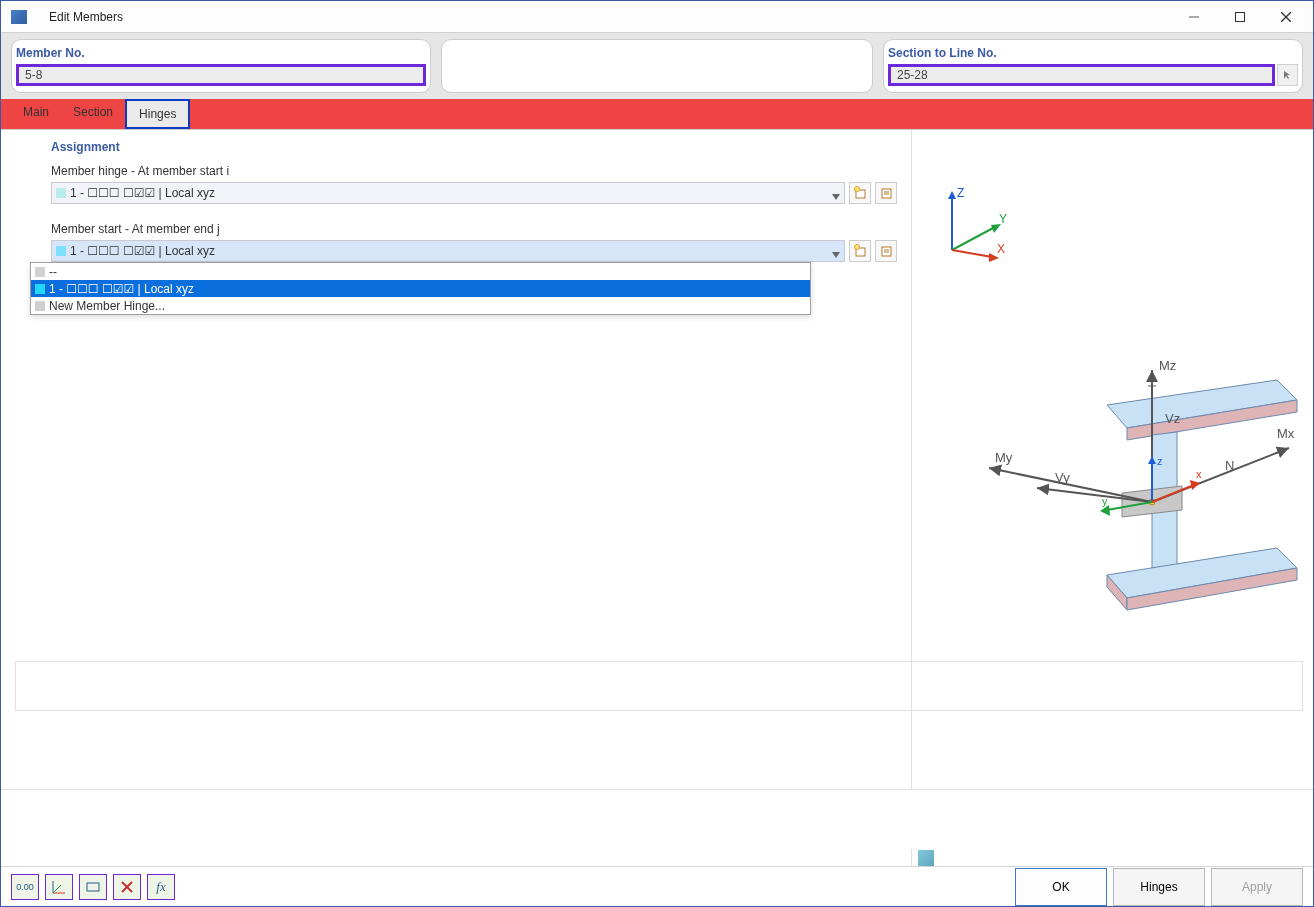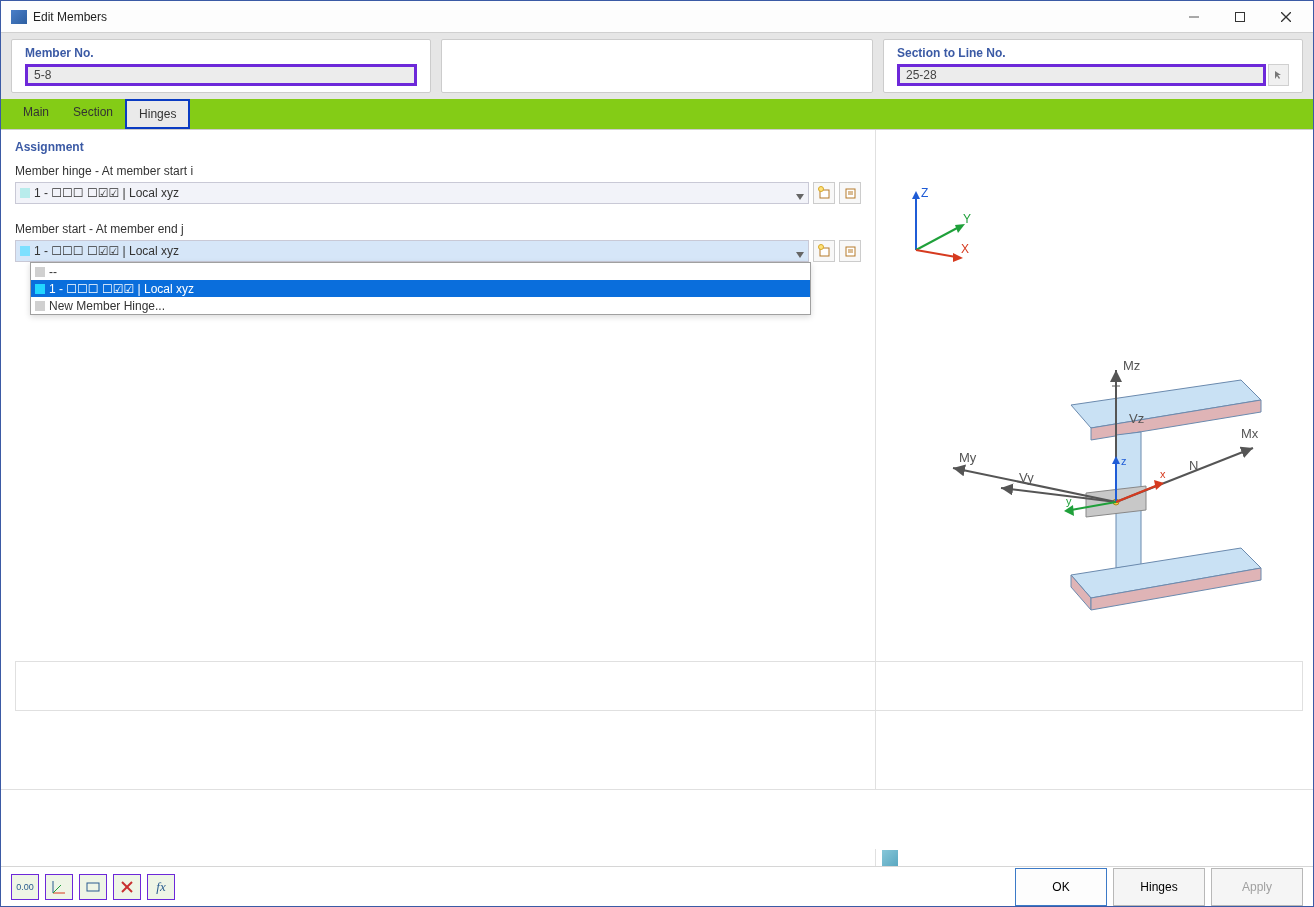--- a/index.html
+++ b/index.html
@@ -1,43 +1,43 @@
 <!DOCTYPE html>
 <html><head>
   <meta charset="utf-8">
   <style>
     * { box-sizing: border-box; margin: 0; padding: 0; font-family: "Segoe UI", Tahoma, sans-serif; }
     body { background: #fff; width: 1314px; height: 907px; border: 1px solid #3b5aa5; position: relative; overflow: hidden; }
 
     
-    .titlebar { height: 32px; display: flex; align-items: center; padding: 0 4px; border-bottom: 1px solid #d0d0d0; background: #fdfdfd; }
+    .titlebar { height: 32px; display: flex; align-items: center; padding: 0 4px; border-bottom: 1px solid #d0d0d0; background: #fdfdfd; gap: 16px; }
     .app-icon { width: 16px; height: 14px; margin: 0 6px; background: linear-gradient(135deg,#4a7fc9,#2d5ea0); display: inline-block; }
     .title-text { font-size: 12px; color: #222; flex: 1; }
     .win-controls { display: flex; }
     .win-btn { width: 46px; height: 30px; display: flex; align-items: center; justify-content: center; font-size: 14px; cursor: default; }
     .win-btn svg { width: 10px; height: 10px; }
 
     
     .header-row { display: flex; gap: 10px; padding: 6px 10px; background: #e6e6e6; }
-    .header-box { background: #fff; border: 1px solid #ccc; border-radius: 2px; padding: 6px 13px; }
+    .header-box { background: #fff; border: 1px solid #ccc; border-radius: 10px; padding: 6px 4px; }
     .header-left { width: 420px; }
     .header-mid { flex: 1; }
     .header-right { width: 420px; position: relative; }
     .header-label { font-size: 12px; color: #3b5aa5; font-weight: 600; margin-bottom: 4px; }
     .header-input { width: 100%; height: 22px; background: #ececec; border: 3px solid #6d28d9; font-size: 12px; padding: 0 6px; color: #444; }
     .assign-line-wrap { display: flex; }
     .assign-select-btn { width: 22px; height: 22px; background: #f0f0f0; border: 1px solid #d0d0d0; display: flex; align-items: center; justify-content: center; margin-left: 2px; }
 
     
-    .tab-row { display: flex; background: #84cc16; padding: 0 10px; border-bottom: 1px solid #ccc; }
+    .tab-row { display: flex; background: #ef4444; padding: 0 10px; border-bottom: 1px solid #ccc; }
     .tab { padding: 6px 12px; font-size: 12px; color: #333; cursor: default; }
     .tab.active { border: 2px solid #0a3bc2; background: #eaeaea; }
 
     
-    .main-row { display: flex; height: 755px; }
+    .main-row { display: flex; height: 755px; padding-left: 36px; }
     .left-panel { width: 875px; padding: 10px 14px; background: #fff; border-right: 1px solid #e0e0e0; }
     .right-panel { flex: 1; background: #fff; display: flex; flex-direction: column; }
 
     .section-label { font-size: 12px; color: #3b5aa5; font-weight: 600; margin-bottom: 10px; }
     .field-label { font-size: 12px; color: #333; margin-bottom: 4px; }
     .field-row { display: flex; align-items: center; margin-bottom: 18px; }
     .dropdown { flex: 1; height: 22px; background: #f2f3f9; border: 1px solid #c9c9d6; display: flex; align-items: center; padding: 0 4px; font-size: 12px; color: #333; position: relative; }
     .dropdown.open { background: #d6e6f8; }
     .swatch { width: 10px; height: 10px; display: inline-block; margin-right: 4px; }
     .drop-caret { position: absolute; right: 4px; top: 6px; }

